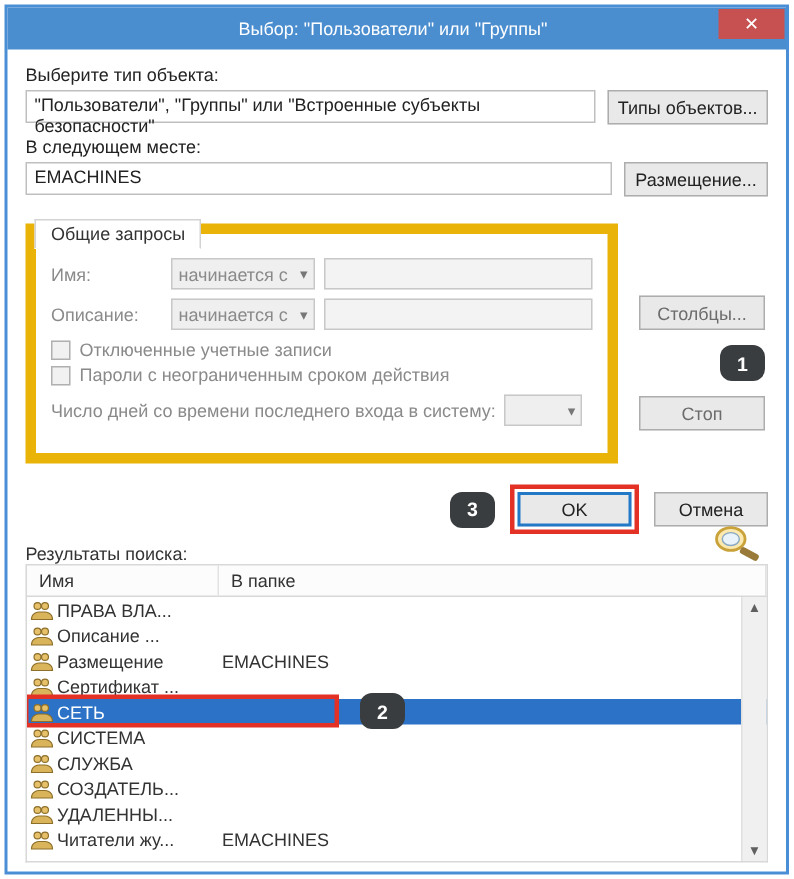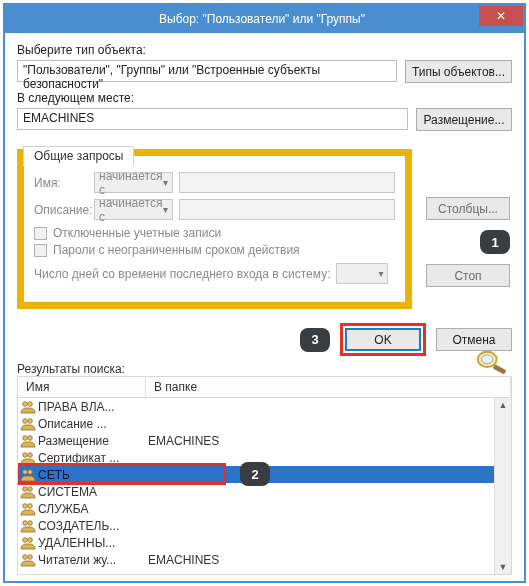--- a/index.html
+++ b/index.html
@@ -10,21 +10,21 @@
 .titlebar .close { width: 44px; height: 20px; background: #c75050; color: #fff; display: flex; align-items: center; justify-content: center; margin-right: 1px; margin-top:-7px; font-size: 15px; font-family: Arial; cursor: default; }
 .content { padding: 10px 12px 6px 12px; color: #333; position: relative; height: calc(100% - 28px); display:flex; flex-direction:column; }
 .label { color: #222; margin-bottom: 3px; }
 .textbox { border: 1px solid #bfbfbf; background: #fff; height: 22px; padding: 2px 5px; color: #222; }
 .btn { border: 1px solid #adadad; background: #e9e9e9; height: 23px; padding: 0 6px; color: #222; display: inline-flex; align-items: center; justify-content: center; min-width: 96px; cursor: default; }
 .section1 .rowflex { display:flex; align-items:flex-start; gap:8px; margin-bottom:8px;}
 .fieldset { border: 7px solid #eab308; padding: 10px 10px 10px 10px; margin-top: 10px; position: relative; }
 .tab { position:absolute; top:-10px; left:-1px; border:1px solid #d3d3d3; border-bottom:1px solid #fff; background:#fff; padding:2px 10px; height:20px; display:flex; align-items:center;}
 .qrow { display:flex; align-items:center; margin-bottom:6px; }
 .qlabel { width:60px; color:#8a8a8a; }
-.qsel { border:1px solid #c8c8c8; background:#efefef; color:#8a8a8a; height:21px; width:79px; padding:0 4px; display:flex; align-items:center; justify-content:space-between; margin-right:6px;}
+.qsel { border:1px solid #c8c8c8; background:#efefef; color:#8a8a8a; height:21px; width:96px; padding:0 4px; display:flex; align-items:center; justify-content:space-between; margin-right:6px;margin-left:20px;}
 .chev { font-size:10px; color:#777;}
 .qin { flex:1; border:1px solid #c8c8c8; background:#f3f3f3; height:21px; }
 .chk { display:flex; align-items:center; color:#8a8a8a; margin:3px 0;}
 .chkbox { width:13px; height:13px; border:1px solid #b0b0b0; background:#f1f1f1; margin-right:6px; }
 .days { display:flex; align-items:center; color:#8a8a8a; margin-top:6px;}
 .days .qsel{ width:52px; margin-left:6px;}
 .rightcol { position:absolute; right:14px; top:164px; width:86px; display:flex; flex-direction:column; gap:10px; align-items:flex-end;}
 .btn-disabled-ish { border:1px solid #adadad; background:#e9e9e9; color:#6c6c6c; height:23px; width:84px; display:flex; align-items:center; justify-content:center;}
 .highlight-red { border:3px solid #e33126; padding:2px; display:inline-flex;}
 .num-badge { background:#3a3d3f; color:#fff; border-radius:8px; height:24px; min-width:30px; padding:0 10px; display:inline-flex; align-items:center; justify-content:center; font-weight:bold; font-size:13px;}
@@ -33,21 +33,21 @@
 .okrow .highlight-red .btn{ min-width:76px; border:2px solid #2479c6;}
 .results-label { margin-top:2px;}
 .results-header{ display:flex; border:1px solid #d8d8d8; background:#fcfcfc;}
 .results-header div{ padding:3px 8px; border-right:1px solid #e2e2e2;}
 .colA{ width:128px;} .colB{ flex:1;}
 .list { border:1px solid #d8d8d8; border-top:none; flex:1; overflow:hidden; background:#fff; position:relative;}
 .item { display:flex; align-items:center; height:17px; padding-left:2px;}
 .icon { width:16px; height:14px; margin-right:2px; }
 .item .name{ width:110px; overflow:hidden; white-space:nowrap;}
 .item .folder{ }
-.item.sel { background:#2c72c7; color:#0f172a; }
+.item.sel { background:#2c72c7; color:#ffffff; }
 .sel-outline{ position:absolute; border:3px solid #e33126; pointer-events:none;}
 .badge-pos{ position:absolute;}
 .scrollbar{position:absolute; right:0; top:0; bottom:0; width:17px; background:#f0f0f0; border-left:1px solid #e0e0e0; display:flex; flex-direction:column; justify-content:space-between; align-items:center; padding:2px 0;}
 .scrollbar .arr{color:#606060; font-size:9px;}
 svg{display:block;}
 </style>
 </head>
 <body>
 
 <div class="outer">

